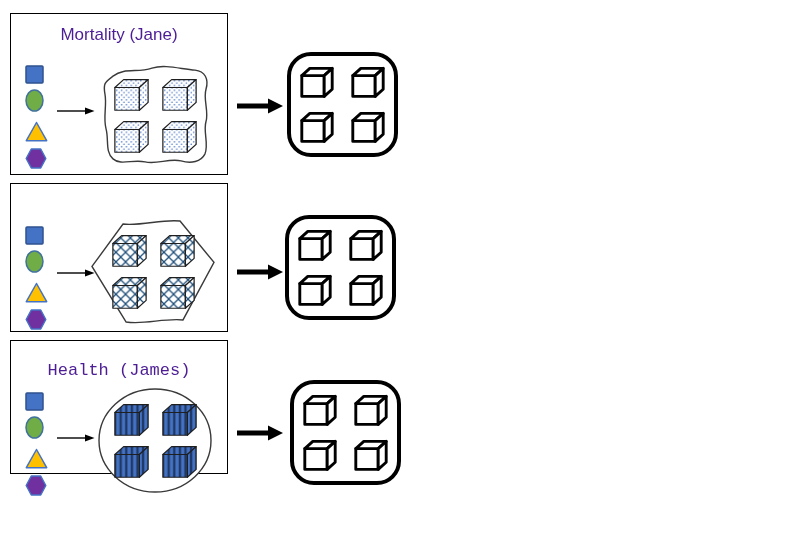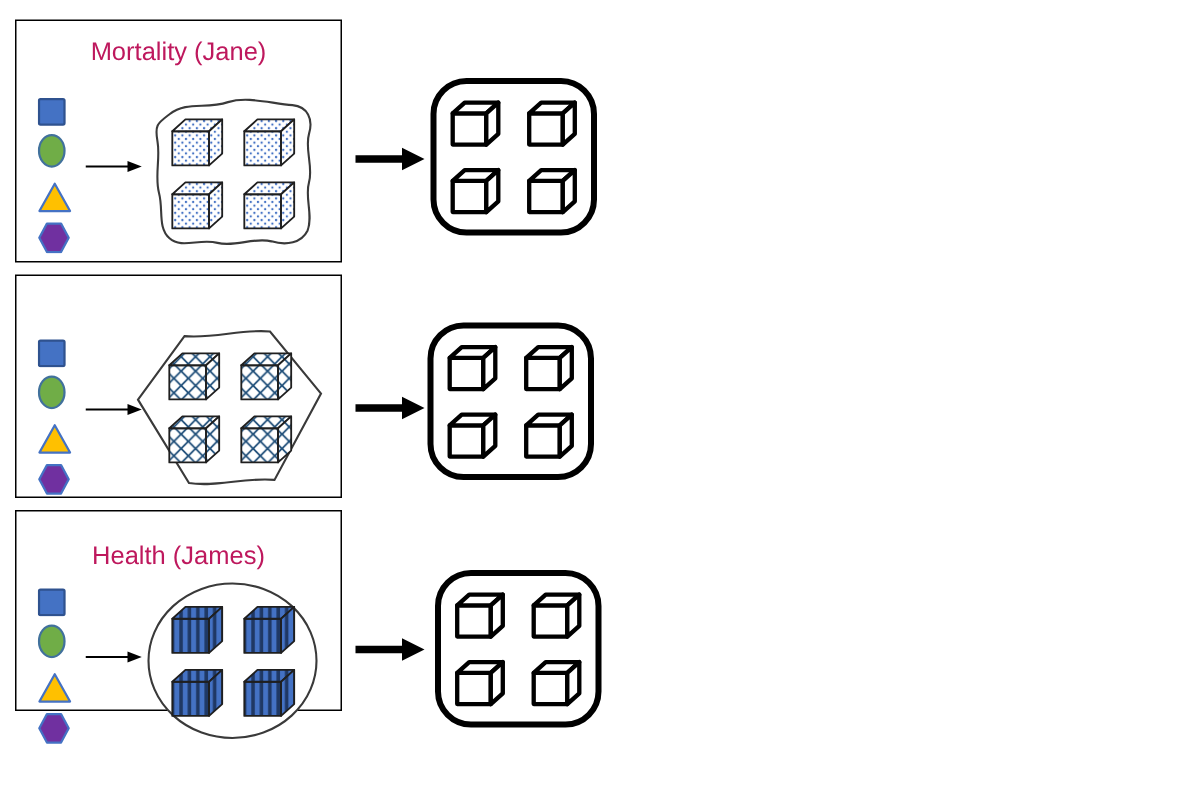--- a/index.html
+++ b/index.html
@@ -5,23 +5,23 @@
   html,body{margin:0;padding:0;background:#fff;}
   #canvas{
     position:relative;width:787px;height:537px;background:#ffffff;
     font-family:"Liberation Sans", sans-serif;overflow:hidden;
   }
 
   
   .panel{position:absolute;left:10px;width:218px;background:#fff;border:1.5px solid #000;box-sizing:border-box;}
   .band1 .panel{top:13px;height:162px;}
   .band2 .panel{top:183px;height:149px;}
-  .band3 .panel{top:340px;height:134px;}
-
-  .panel-title{position:absolute;left:0;right:0;text-align:center;font-size:17px;color:#be185d;white-space:nowrap;}
+  .band3 .panel{top:340px;height:134px;font-family:Liberation Mono, monospace;}
+
+  .panel-title{position:absolute;left:0;right:0;text-align:center;font-size:17px;color:#4c1d95;white-space:nowrap;}
   .band1 .panel-title{top:11px;}
   .band2 .panel-title{top:8px;}
   .band3 .panel-title{top:20px;}
 
   
   .shape-col{position:absolute;left:14px;display:flex;flex-direction:column;align-items:flex-start;}
   .band1 .shape-col{top:51px;}
   .band2 .shape-col{top:42px;}
   .band3 .shape-col{top:51px;}
   .shape-col svg{display:block;}

